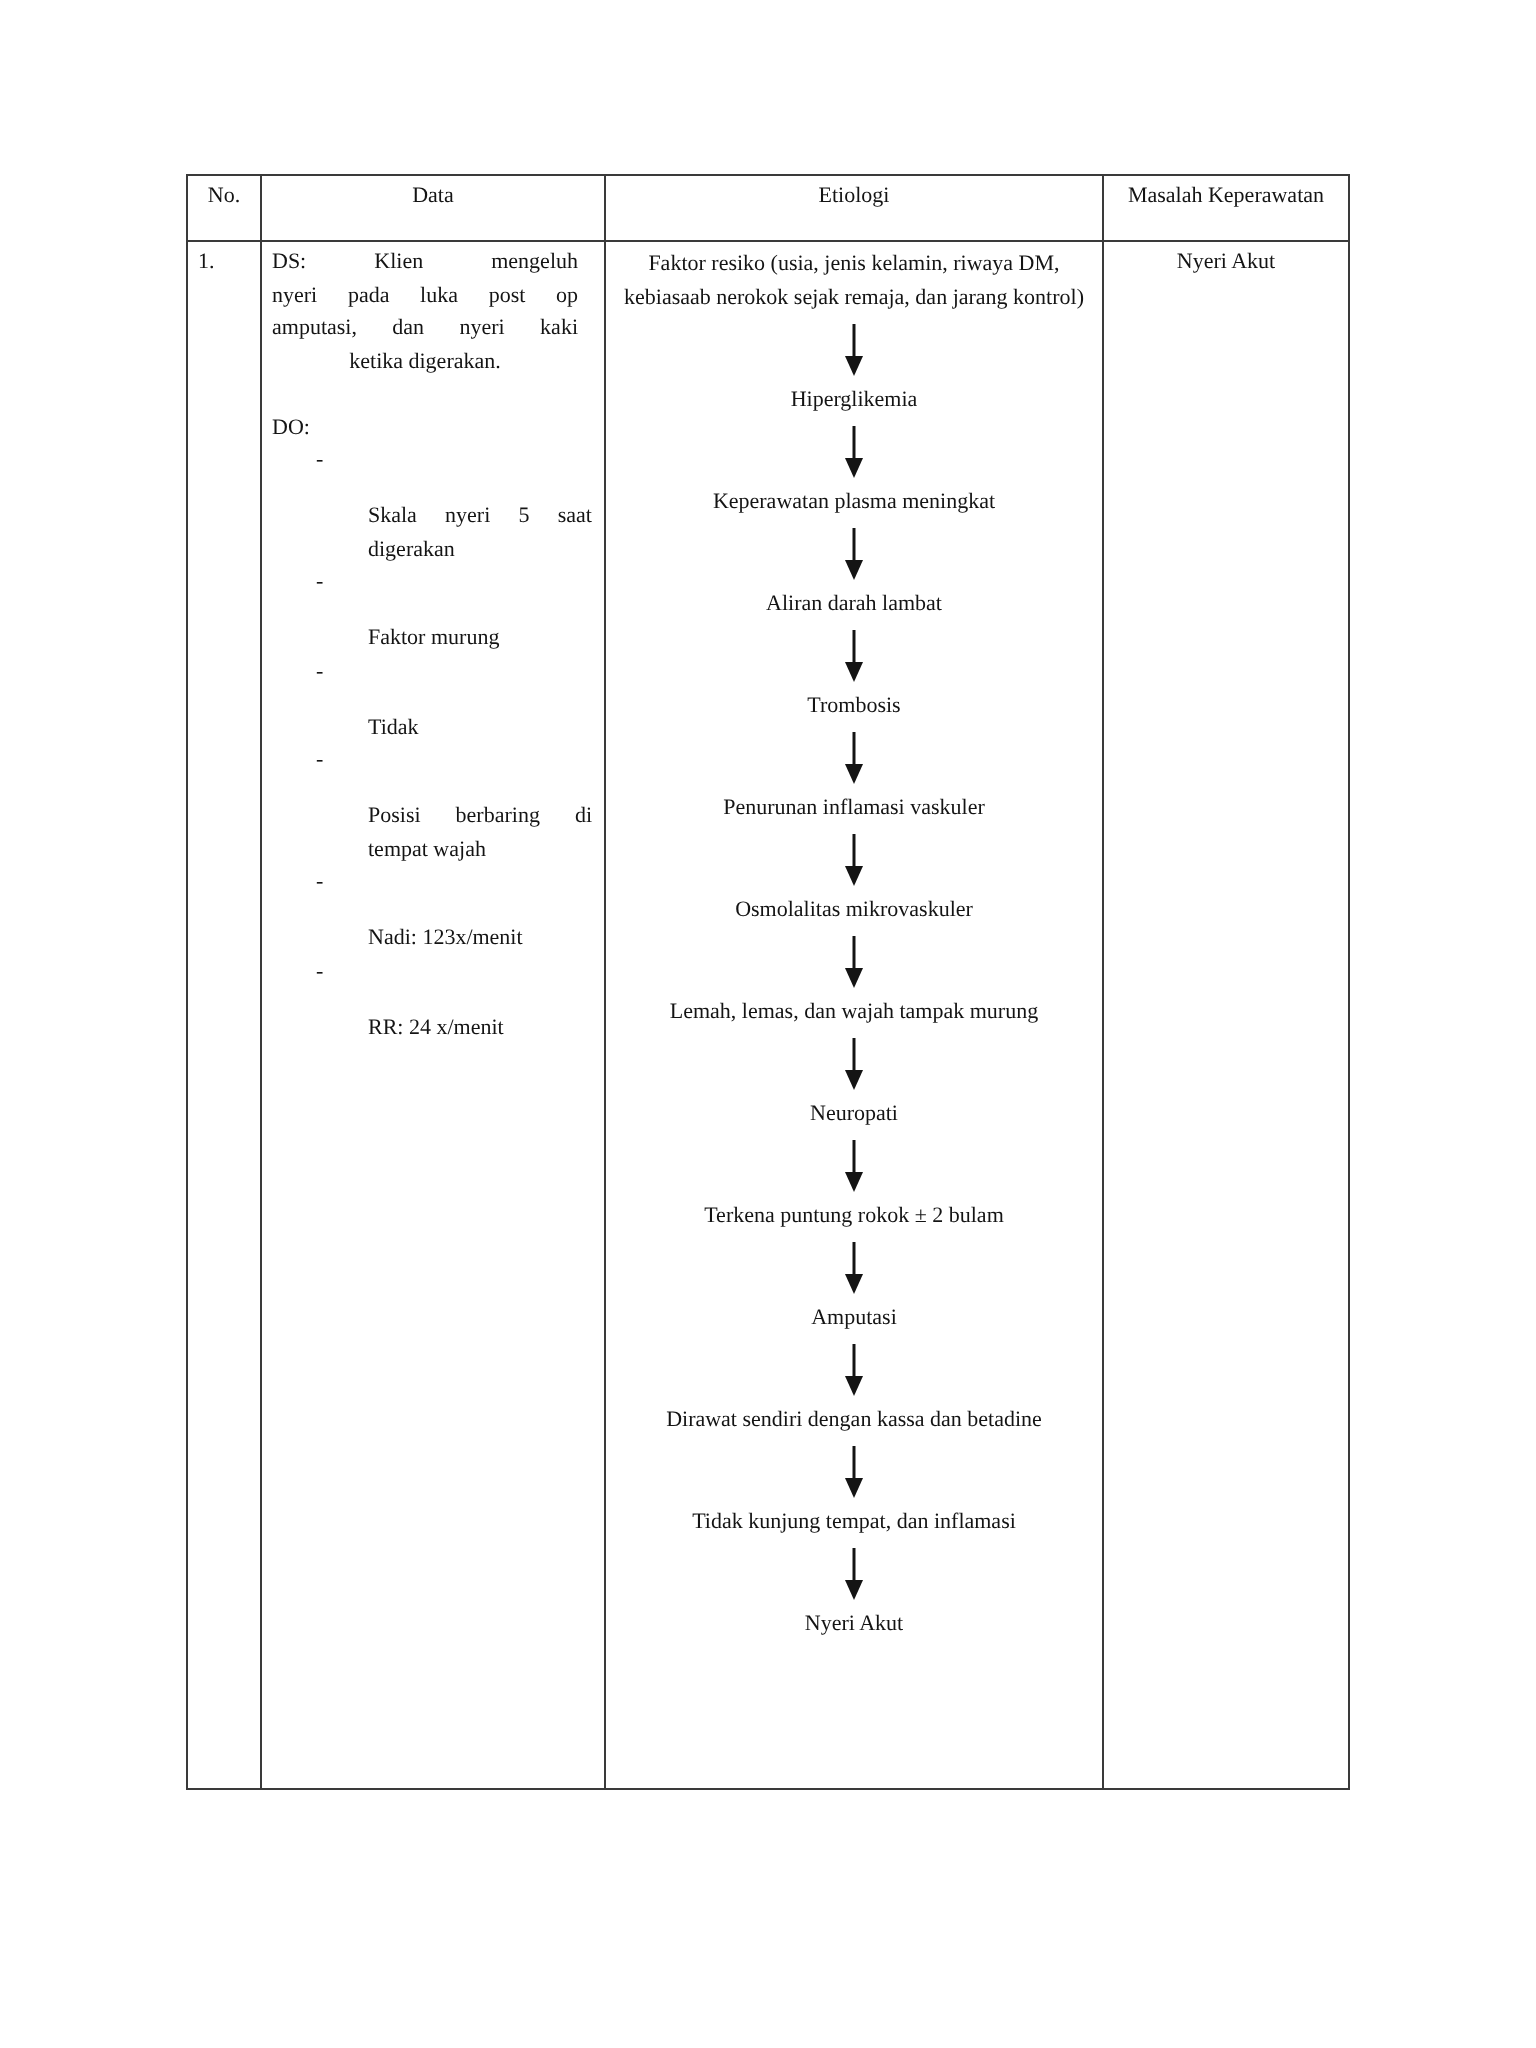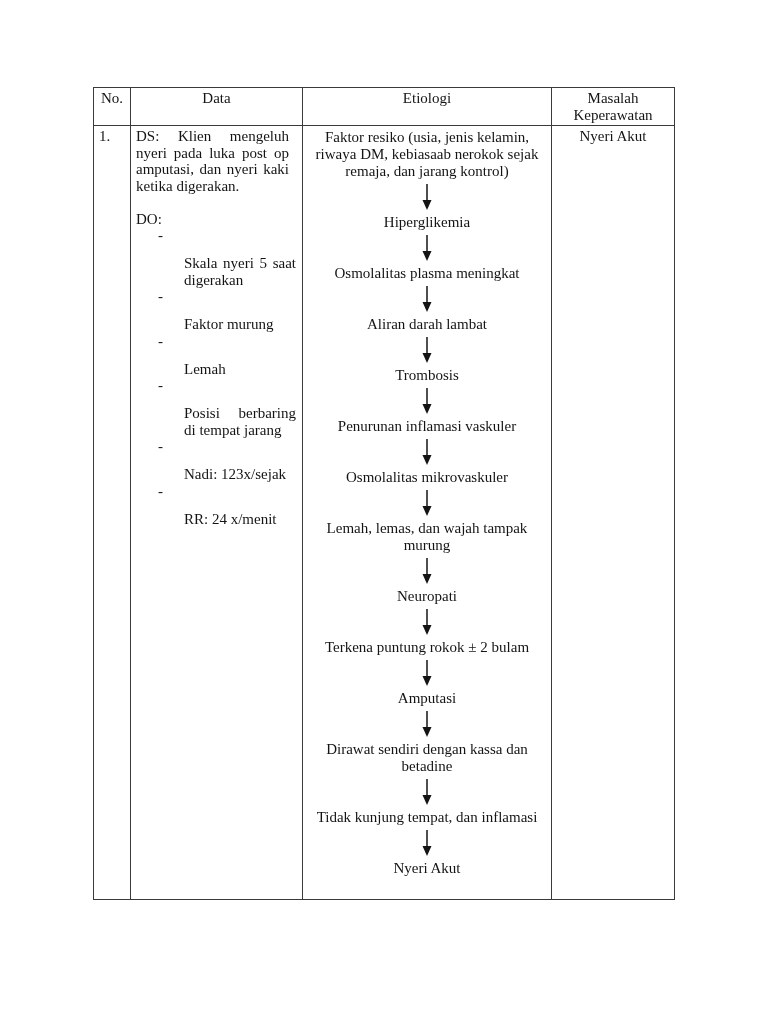--- a/index.html
+++ b/index.html
@@ -18,35 +18,35 @@
     position: absolute;
     left: 93px; top: 87px;
     width: 581px;
     border-collapse: collapse;
     table-layout: fixed;
   }
   .doc-table td, .doc-table th {
     border: 1.5px solid #3a3a3a;
     vertical-align: top;
     padding: 2px 5px;
-    font-size: 15px;
+    font-size: 11px;
     line-height: 16.5px;
     font-weight: normal;
     overflow: hidden;
   }
   .doc-table th { text-align: center; }
   tr.header-row { height: 33px; }
   tr.body-row  { height: 774px; }
 
   .cell-no { padding-left: 7px; }
 
   
   .ds-block { width: 153px; }
   .jline { text-align: justify; text-align-last: justify; }
-  .jline-last { text-align: left; }
+  .jline-last { text-align: center; }
   .spacer-line { height: 16.5px; }
   .do-list { margin-left: 22px; margin-top: 0; }
   .do-item { display: flex; }
   .do-dash { width: 26px; flex: none; }
   .do-text { width: 112px; text-align: justify; margin-top: 28px; }
 
   
   .etio-cell { text-align: center; }
   .flow { display: flex; flex-direction: column; align-items: center; padding-top: 1px; }
   .flow-node { line-height: 17px; max-width: 237px; }
@@ -89,50 +89,50 @@
           <div class="do-item">
             <span class="do-dash">-</span>
             <span class="do-text">Skala nyeri 5 saat digerakan</span>
           </div>
           <div class="do-item">
             <span class="do-dash">-</span>
             <span class="do-text">Faktor murung</span>
           </div>
           <div class="do-item">
             <span class="do-dash">-</span>
-            <span class="do-text">Lemah</span>
+            <span class="do-text">Tidak</span>
           </div>
           <div class="do-item">
             <span class="do-dash">-</span>
-            <span class="do-text">Posisi berbaring di tempat jarang</span>
+            <span class="do-text">Posisi berbaring di tempat wajah</span>
           </div>
           <div class="do-item">
             <span class="do-dash">-</span>
-            <span class="do-text">Nadi: 123x/sejak</span>
+            <span class="do-text">Nadi: 123x/menit</span>
           </div>
           <div class="do-item">
             <span class="do-dash">-</span>
             <span class="do-text">RR: 24 x/menit</span>
           </div>
         </div>
       </td>
 
       <td class="etio-cell">
         <div class="flow">
           <div class="flow-node">Faktor resiko (usia, jenis kelamin, riwaya DM, kebiasaab nerokok sejak remaja, dan jarang kontrol)</div>
           <svg class="flow-arrow" width="12" height="26" viewBox="0 0 12 26">
                 <line x1="6" y1="0" x2="6" y2="17" stroke="#141414" stroke-width="1.5"></line>
                 <polygon points="1.5,16 10.5,16 6,26" fill="#141414"></polygon>
               </svg>
           <div class="flow-node">Hiperglikemia</div>
           <svg class="flow-arrow" width="12" height="26" viewBox="0 0 12 26">
                 <line x1="6" y1="0" x2="6" y2="17" stroke="#141414" stroke-width="1.5"></line>
                 <polygon points="1.5,16 10.5,16 6,26" fill="#141414"></polygon>
               </svg>
-          <div class="flow-node">Osmolalitas plasma meningkat</div>
+          <div class="flow-node">Keperawatan plasma meningkat</div>
           <svg class="flow-arrow" width="12" height="26" viewBox="0 0 12 26">
                 <line x1="6" y1="0" x2="6" y2="17" stroke="#141414" stroke-width="1.5"></line>
                 <polygon points="1.5,16 10.5,16 6,26" fill="#141414"></polygon>
               </svg>
           <div class="flow-node">Aliran darah lambat</div>
           <svg class="flow-arrow" width="12" height="26" viewBox="0 0 12 26">
                 <line x1="6" y1="0" x2="6" y2="17" stroke="#141414" stroke-width="1.5"></line>
                 <polygon points="1.5,16 10.5,16 6,26" fill="#141414"></polygon>
               </svg>
           <div class="flow-node">Trombosis</div>

